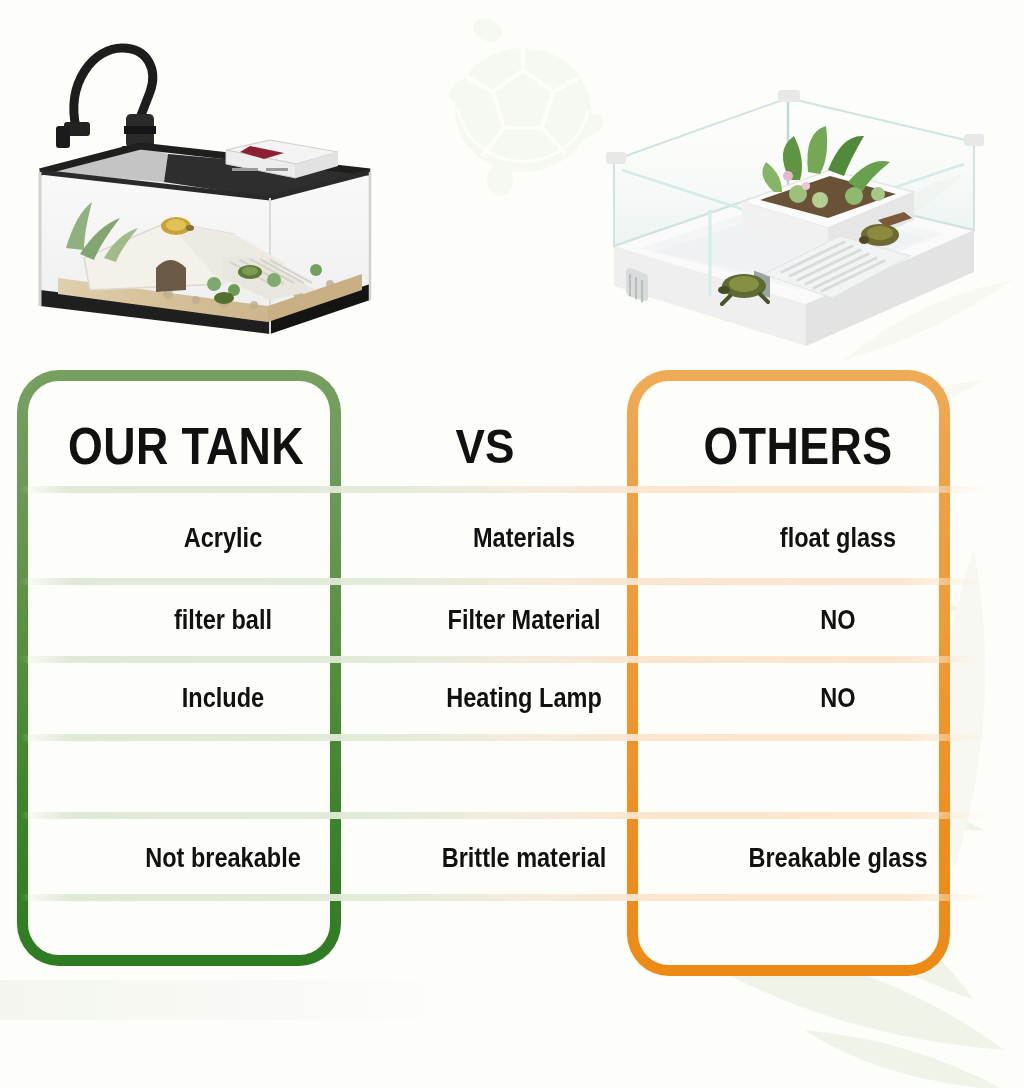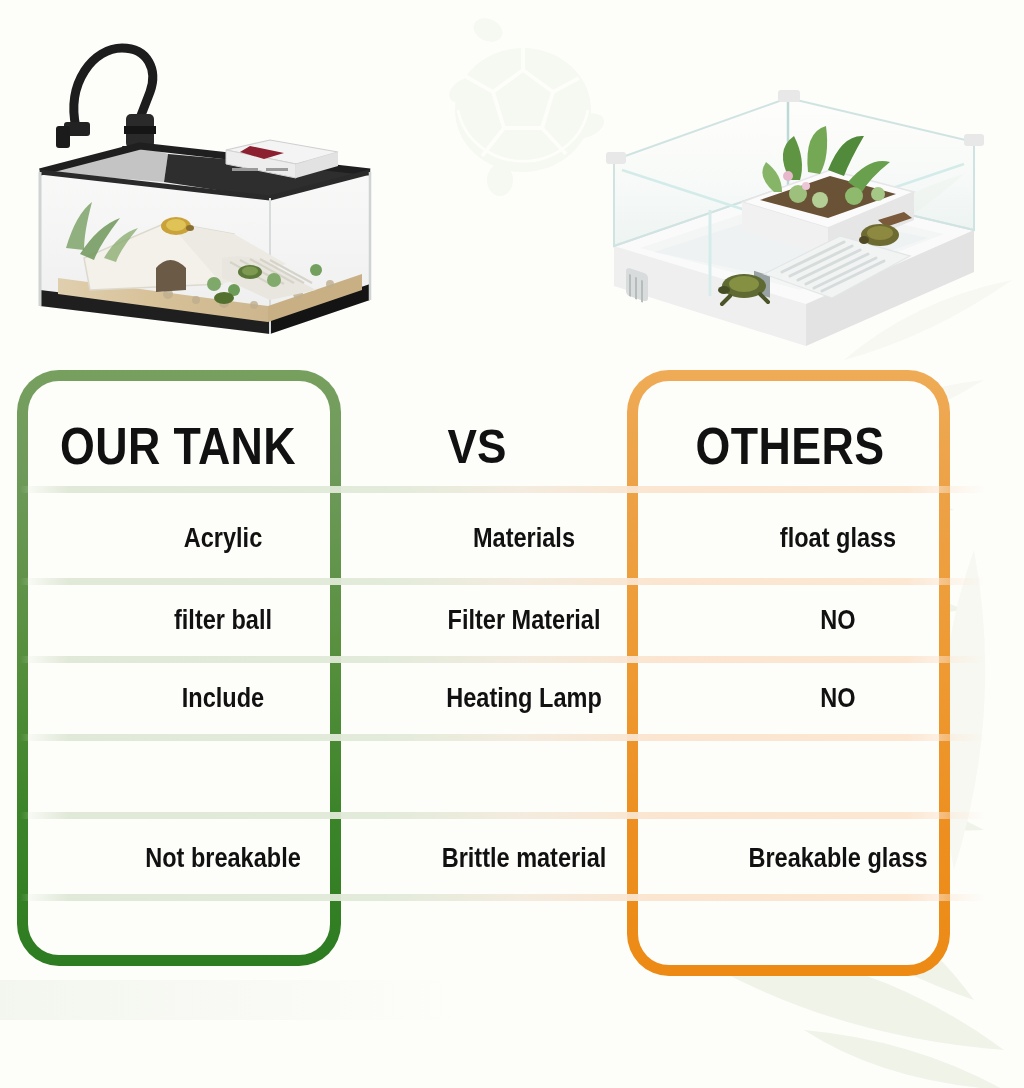--- a/index.html
+++ b/index.html
@@ -38,21 +38,21 @@
   }
   #panel-others{
     left:627px;top:10px;width:323px;height:606px;
     border-width:11px;border-color:transparent;
     background:
       linear-gradient(#fdfdfa,#fdfdfa) padding-box,
       linear-gradient(180deg,#efab56 0%,#eda349 16%,#ee9a33 48%,#ed8f20 76%,#ec8a14 100%) border-box;
   }
 
   
-  #header-row{position:absolute;left:0;top:40px;width:932px;height:92px;}
+  #header-row{position:absolute;left:8px;top:40px;width:932px;height:92px;}
   .hdr{
     position:absolute;top:0;height:92px;line-height:92px;
     color:#111;text-align:center;white-space:nowrap;
     font-weight:700;font-size:52px;letter-spacing:.5px;
     transform:scaleX(.86);
   }
   #hdr-our{left:8px;width:340px;transform-origin:50% 50%;}
   #hdr-vs{left:352px;width:250px;font-size:49px;letter-spacing:0px;transform:scaleX(.9);}
   #hdr-others{left:620px;width:340px;}
 

